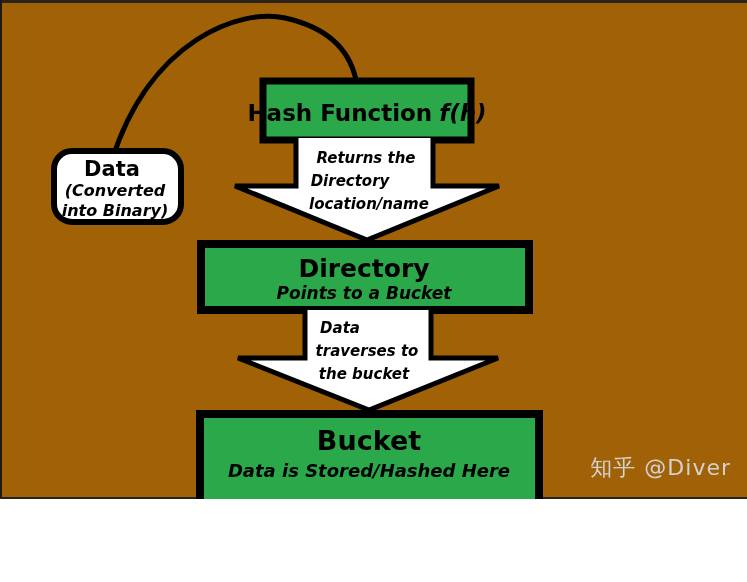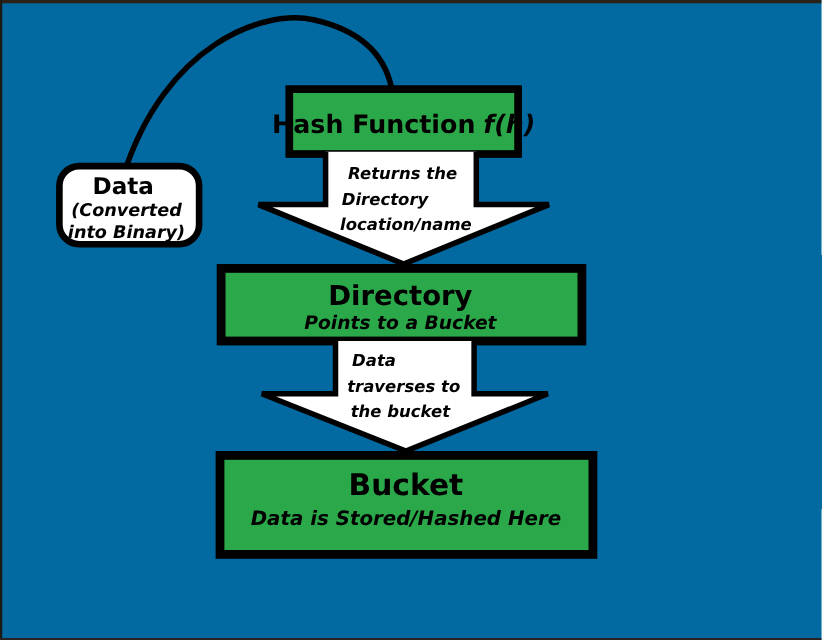--- a/index.html
+++ b/index.html
@@ -6,22 +6,22 @@
     margin: 0;
     padding: 0;
     background: #ffffff;
   }
   body {
     font-family: "DejaVu Sans", sans-serif;
   }
   #canvas {
     position: relative;
     width: 747px;
-    height: 582px;
-    background: #0369a1;
+    height: 499px;
+    background: #a16207;
     overflow: hidden;
   }
   #frame-top {
     position: absolute;
     left: 0;
     top: 0;
     width: 747px;
     height: 3px;
     background: #2b2218;
   }
@@ -129,14 +129,15 @@
     </g>
 
     <g>
       <rect x="200" y="414" width="339" height="90" fill="#2BA94A" stroke="#000000" stroke-width="8"></rect>
       <text class="node-title" x="369" y="450" font-size="27">Bucket</text>
       <text class="node-sub" x="369" y="477" font-size="18">Data is Stored/Hashed Here</text>
     </g>
 
   </svg>
 
+  <div class="watermark">知乎 @Diver</div>
 
 </div>
 
 </body></html>

